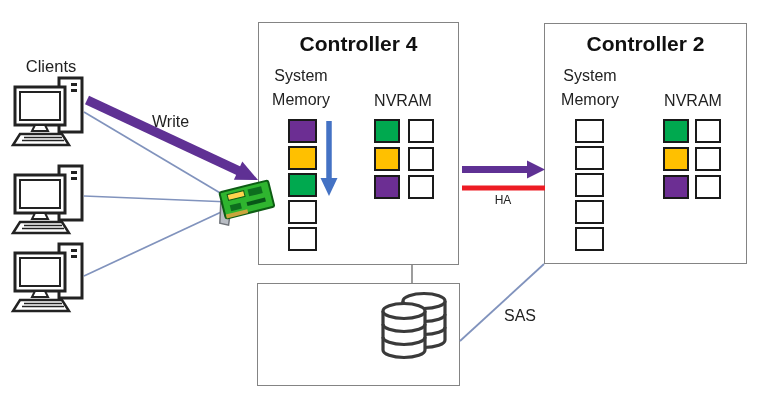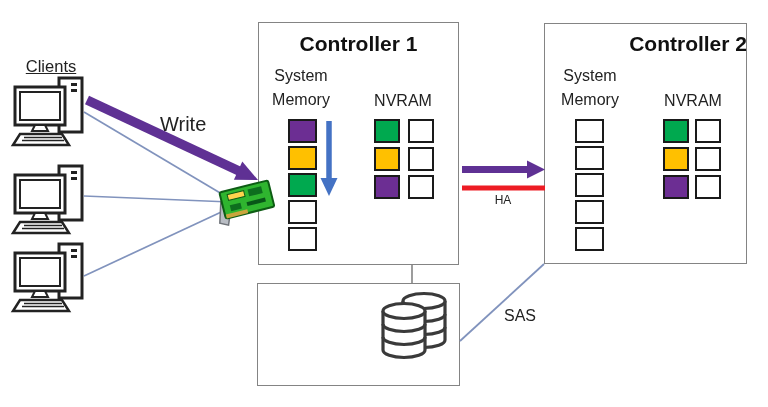--- a/index.html
+++ b/index.html
@@ -18,21 +18,21 @@
   .memcol .block{width:29px;height:24px;border:2px solid #1a1a1a;box-sizing:border-box;}
   .nvcol .block{width:26px;height:24px;border:2px solid #1a1a1a;box-sizing:border-box;}
   #overlay{position:absolute;left:0;top:0;z-index:5;pointer-events:none;}
 </style>
 </head>
 <body>
 
 <div id="stage">
 
   <div class="box" style="left:258px;top:22px;width:201px;height:243px;"></div>
-  <div class="title" style="left:258px;top:32px;width:201px;">Controller 1</div>
+  <div class="title" style="left:258px;top:32px;width:201px;">Controller 4</div>
   <div class="lbl two-line" style="left:259px;top:64px;width:84px;">System Memory</div>
   <div class="lbl center" style="left:363px;top:92px;width:80px;">NVRAM</div>
   <div class="col memcol" style="left:288px;top:119px;">
       <div class="block" style="background: rgb(108, 46, 147);"></div>
       <div class="block" style="background: rgb(255, 192, 0);"></div>
       <div class="block" style="background: rgb(0, 169, 79);"></div>
       <div class="block" style="background: rgb(255, 255, 255);"></div>
       <div class="block" style="background: rgb(255, 255, 255);"></div>
     </div>
   <div class="col nvcol" style="left:374px;top:119px;">
@@ -40,21 +40,21 @@
       <div class="block" style="background: rgb(255, 192, 0);"></div>
       <div class="block" style="background: rgb(108, 46, 147);"></div>
     </div>
   <div class="col nvcol" style="left:408px;top:119px;">
       <div class="block" style="background: rgb(255, 255, 255);"></div>
       <div class="block" style="background: rgb(255, 255, 255);"></div>
       <div class="block" style="background: rgb(255, 255, 255);"></div>
     </div>
 
   <div class="box" style="left:544px;top:23px;width:203px;height:241px;"></div>
-  <div class="title" style="left:544px;top:32px;width:203px;text-align:right;">Controller 2</div>
+  <div class="title" style="left:544px;top:32px;width:203px;">Controller 2</div>
   <div class="lbl two-line" style="left:548px;top:64px;width:84px;">System Memory</div>
   <div class="lbl center" style="left:653px;top:92px;width:80px;">NVRAM</div>
   <div class="col memcol" style="left:575px;top:119px;">
       <div class="block" style="background: rgb(255, 255, 255);"></div>
       <div class="block" style="background: rgb(255, 255, 255);"></div>
       <div class="block" style="background: rgb(255, 255, 255);"></div>
       <div class="block" style="background: rgb(255, 255, 255);"></div>
       <div class="block" style="background: rgb(255, 255, 255);"></div>
     </div>
   <div class="col nvcol" style="left:663px;top:119px;">
@@ -63,22 +63,22 @@
       <div class="block" style="background: rgb(108, 46, 147);"></div>
     </div>
   <div class="col nvcol" style="left:695px;top:119px;">
       <div class="block" style="background: rgb(255, 255, 255);"></div>
       <div class="block" style="background: rgb(255, 255, 255);"></div>
       <div class="block" style="background: rgb(255, 255, 255);"></div>
     </div>
 
   <div class="box" style="left:257px;top:283px;width:203px;height:103px;"></div>
 
-  <div class="lbl center" style="left:16px;top:57px;width:70px;font-size:16.5px;text-decoration:underline;">Clients</div>
-  <div class="lbl" style="left:160px;top:113px;font-size:20px;">Write</div>
+  <div class="lbl center" style="left:16px;top:57px;width:70px;font-size:16.5px;">Clients</div>
+  <div class="lbl" style="left:152px;top:113px;font-size:16px;">Write</div>
   <div class="lbl center" style="left:478px;top:193px;width:50px;font-size:12px;">HA</div>
   <div class="lbl" style="left:504px;top:307px;font-size:16px;">SAS</div>
 
   <svg id="overlay" width="768" height="407" viewBox="0 0 768 407">
     <defs>
       <g id="pc">
         <rect x="45" y="0" width="23" height="54" fill="#ffffff" stroke="#222222" stroke-width="3"></rect>
         <rect x="57" y="5" width="6" height="3" fill="#222222"></rect>
         <rect x="57" y="11" width="6" height="3" fill="#222222"></rect>
         <rect x="1" y="9" width="50" height="38" fill="#ffffff" stroke="#222222" stroke-width="3"></rect>

